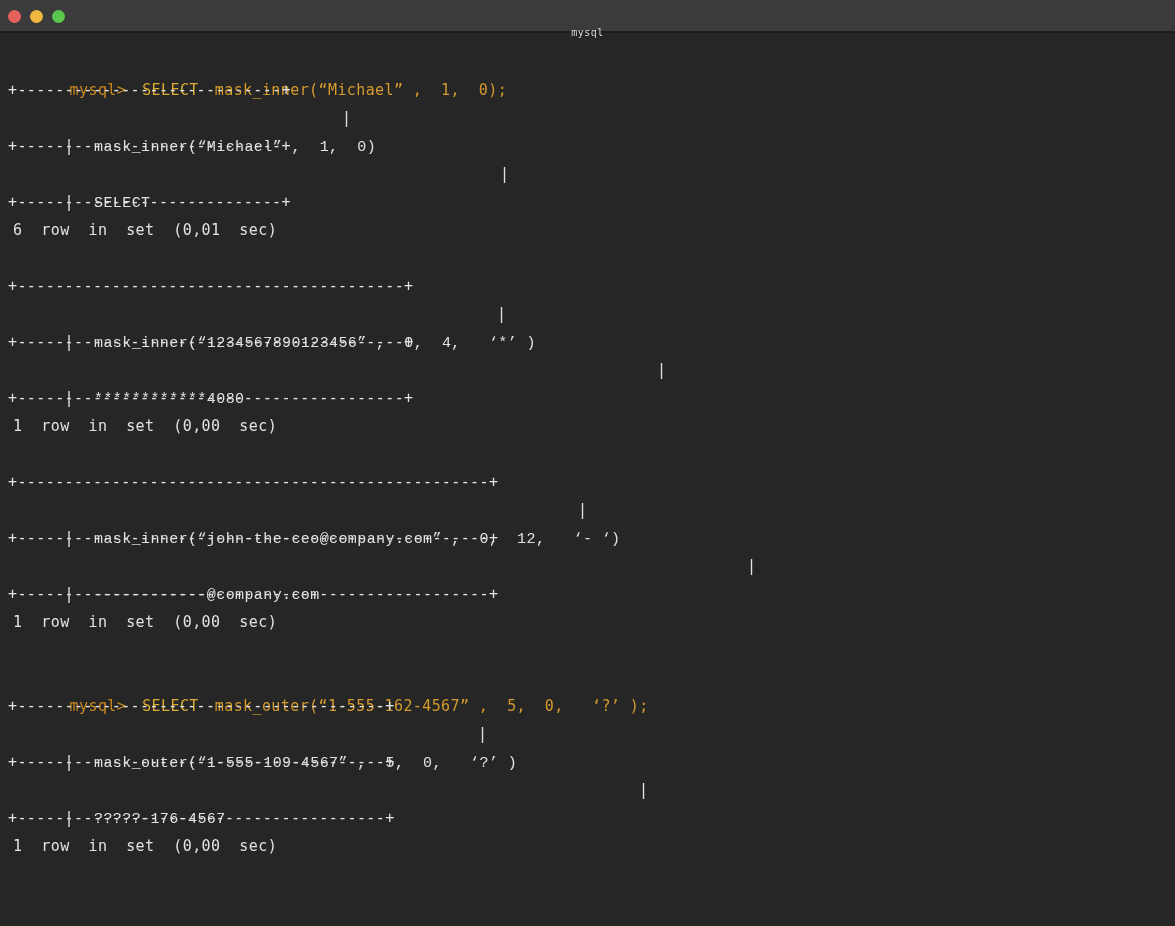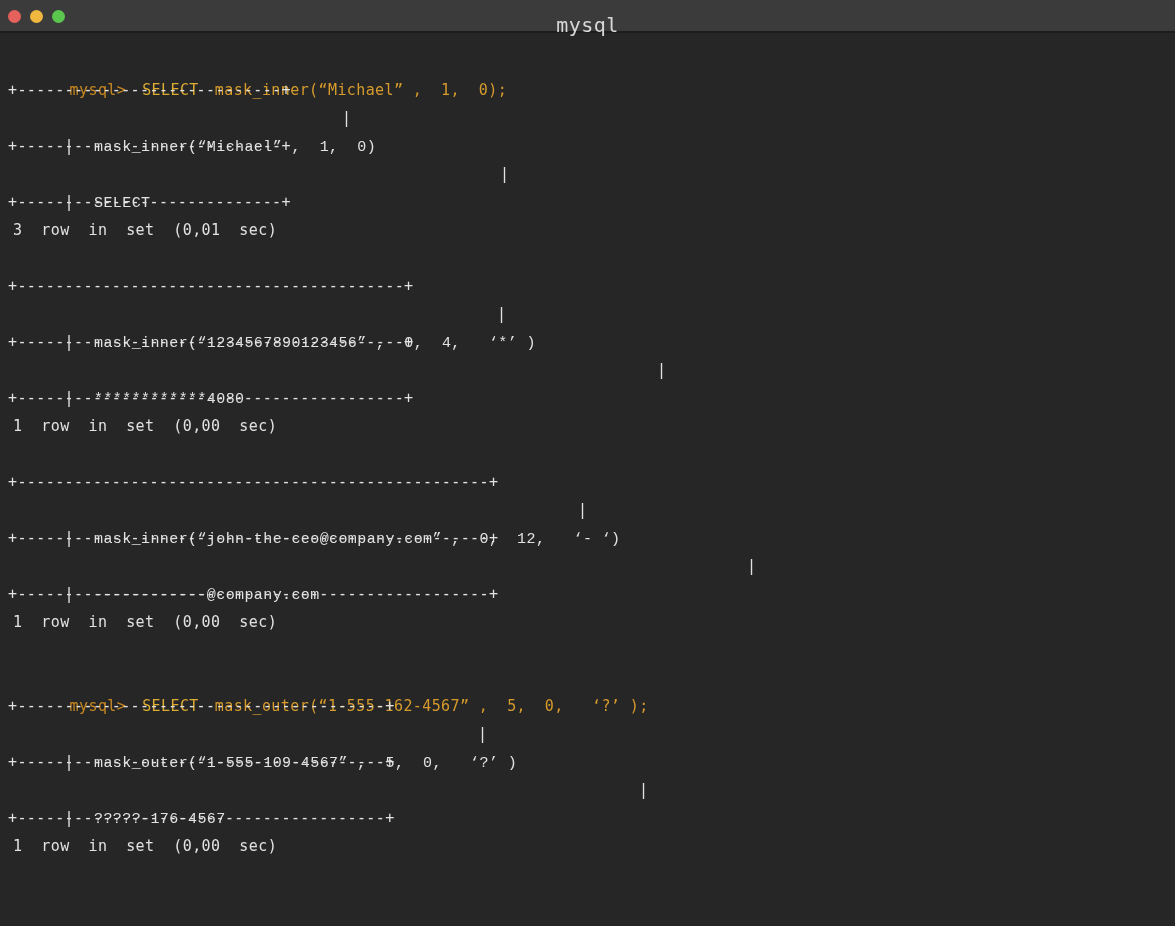--- a/index.html
+++ b/index.html
@@ -28,27 +28,27 @@
     border-radius: 50%;
     border: none;
     padding: 0;
     cursor: default;
   }
   .light.red    { background: var(--light_red, #e5615c); }
   .light.yellow { background: var(--light_yellow, #efb73e); }
   .light.green  { background: var(--light_green, #5bc64d); }
   .title {
     position: absolute;
-    left: 0; right: 0; top: 8px;
+    left: 0; right: 0; top: 16px;
     height: 33px;
     display: flex;
     align-items: center;
     justify-content: center;
     color: #d8d8d8;
-    font-size: 20px;
+    font-size: 10px;
     letter-spacing: 0.5px;
   }
   
   .terminal {
     padding: 15px 0 0 8px;
     font-size: 15px;
     letter-spacing: 0.4px;
     line-height: 28px;
     color: var(--text, #e2e2e2);
   }
@@ -90,21 +90,21 @@
     </div>
     <div class="line border-line">+----------------------------+</div>
     <div class="line row">
       <span class="pipe">|</span><span class="cell">mask_inner(“Michael” ,  1,  0)</span><span class="pipe rp" style="left:334px">|</span>
     </div>
     <div class="line border-line">+----------------------------+</div>
     <div class="line row">
       <span class="pipe">|</span><span class="cell">SELECT</span><span class="pipe rp" style="left:492px">|</span>
     </div>
     <div class="line border-line">+----------------------------+</div>
-    <div class="line status">3  row  in  set  (0,01  sec)</div>
+    <div class="line status">6  row  in  set  (0,01  sec)</div>
   </section>
 
   <section class="block">
     <div class="line border-line">+-----------------------------------------+</div>
     <div class="line row">
       <span class="pipe">|</span><span class="cell">mask_inner(“1234567890123456” ,  0,  4,   ‘*’ )</span><span class="pipe rp" style="left:489px">|</span>
     </div>
     <div class="line border-line">+-----------------------------------------+</div>
     <div class="line row">
       <span class="pipe">|</span><span class="cell">************4080</span><span class="pipe rp" style="left:649px">|</span>

